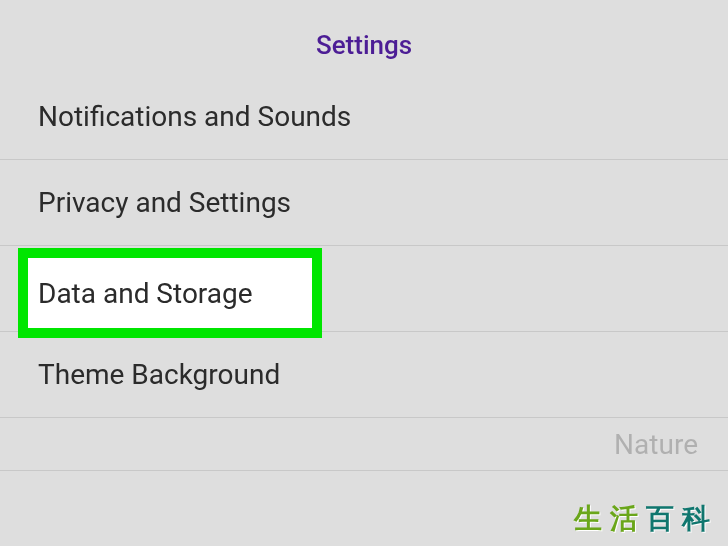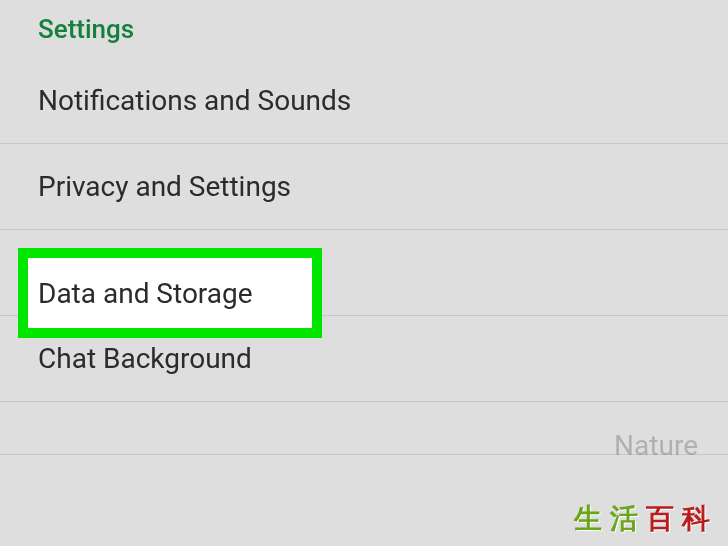--- a/index.html
+++ b/index.html
@@ -9,24 +9,25 @@
     }
     body {
       width: 728px;
       height: 546px;
       background: #dedede;
       font-family: -apple-system, BlinkMacSystemFont, "Segoe UI", Roboto, Arial, sans-serif;
       position: relative;
       overflow: hidden;
     }
     .section-header {
-      color: #15803d;
+      color: #4c1d95;
       font-size: 26px;
       font-weight: 500;
-      padding: 14px 38px 14px 38px;
+      padding: 30px 38px 14px 38px;
+      text-align: center;
     }
     .list {
       display: flex;
       flex-direction: column;
     }
     .list-item {
       position: relative;
       padding: 26px 38px;
       color: #2b2b2b;
       font-size: 28px;
@@ -58,40 +59,39 @@
       color: transparent;
     }
     .theme-value {
       position: absolute;
       right: 30px;
       top: 50%;
       transform: translateY(-50%);
       font-size: 28px;
       color: #2b2b2b;
       opacity: 0.25;
-      margin-top: 17px;
     }
     .watermark {
       position: absolute;
       right: 10px;
       bottom: 8px;
       z-index: 10;
       display: flex;
       flex-direction: column;
       align-items: center;
     }
     .watermark-cn {
       font-size: 28px;
       font-weight: 700;
       color: #6aa61a;
       letter-spacing: 8px;
       text-shadow: 1px 1px 0 #fff;
     }
     .watermark-cn .orange {
-      color: #b91c1c;
+      color: #0f766e;
     }
     .watermark-url {
       font-size: 14px;
       color: #6aa61a;
       font-weight: 600;
       margin-top: -2px;
     }
   </style>
 </head>
 <body>
@@ -106,21 +106,21 @@
 
   <div class="list-item">
     <span>Privacy and Settings</span>
   </div>
 
   <div class="list-item item-data-storage">
     <span>Data and Storage</span>
   </div>
 
   <div class="list-item">
-    <span>Chat Background</span>
+    <span>Theme Background</span>
   </div>
 
   <div class="list-item">
     <span class="theme-value">Nature</span>
   </div>
 
 </div>
 
 <div class="highlight-wrap">
   <span class="highlight-text">Data and Storage</span>

